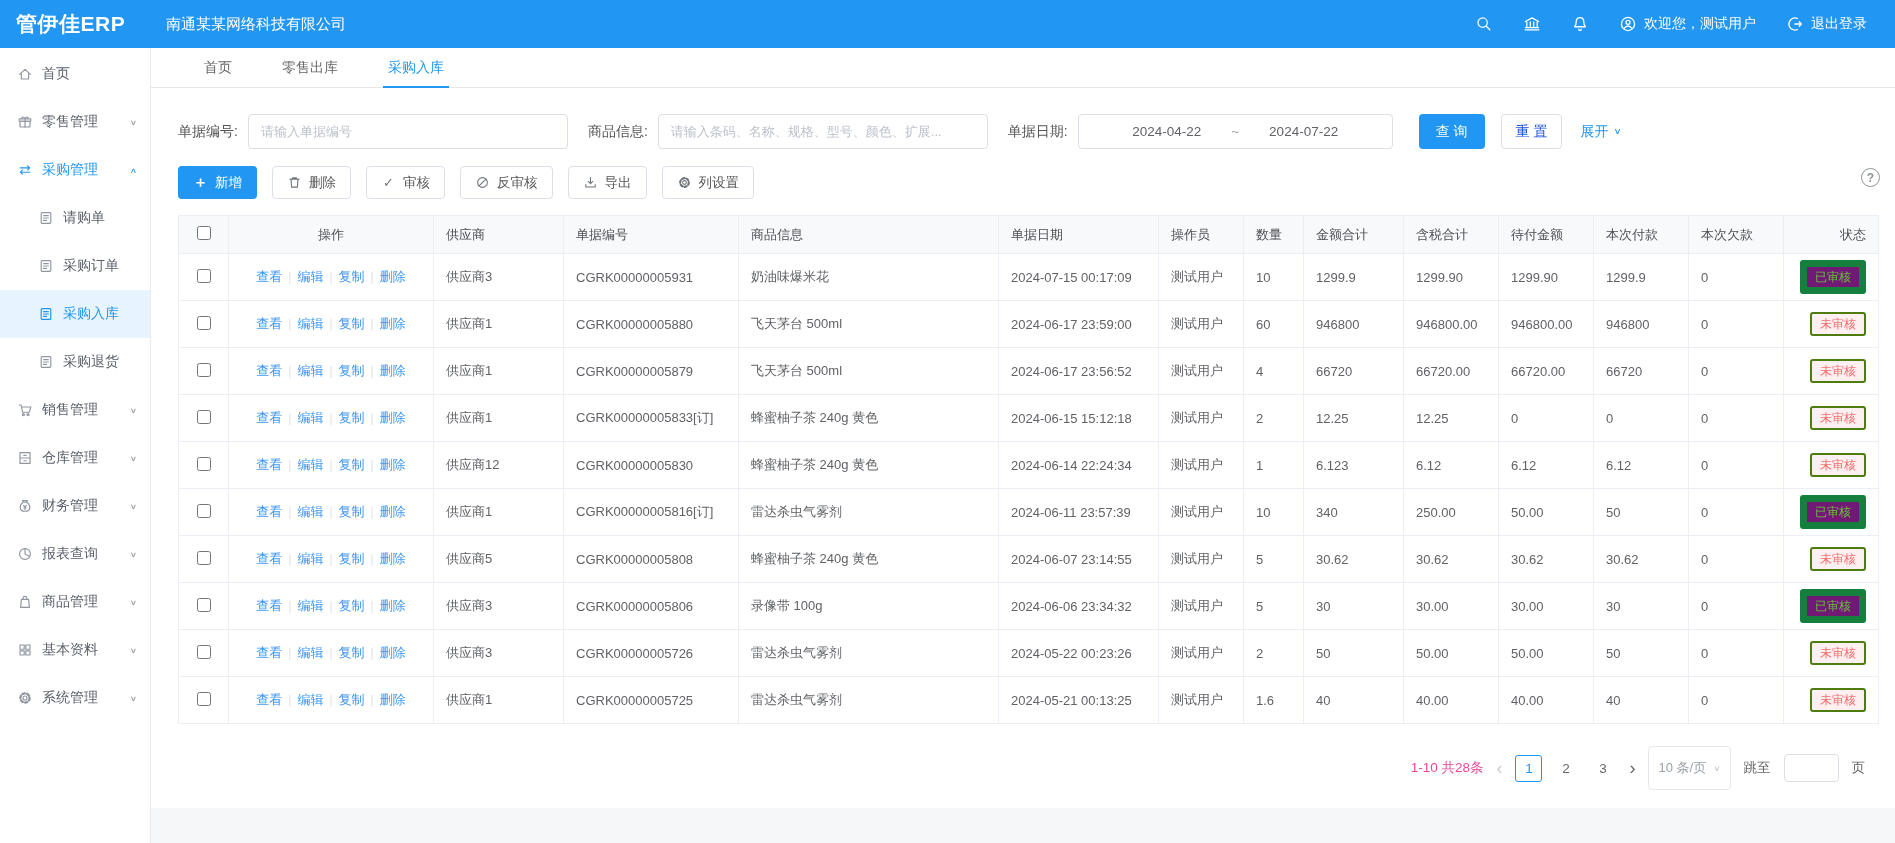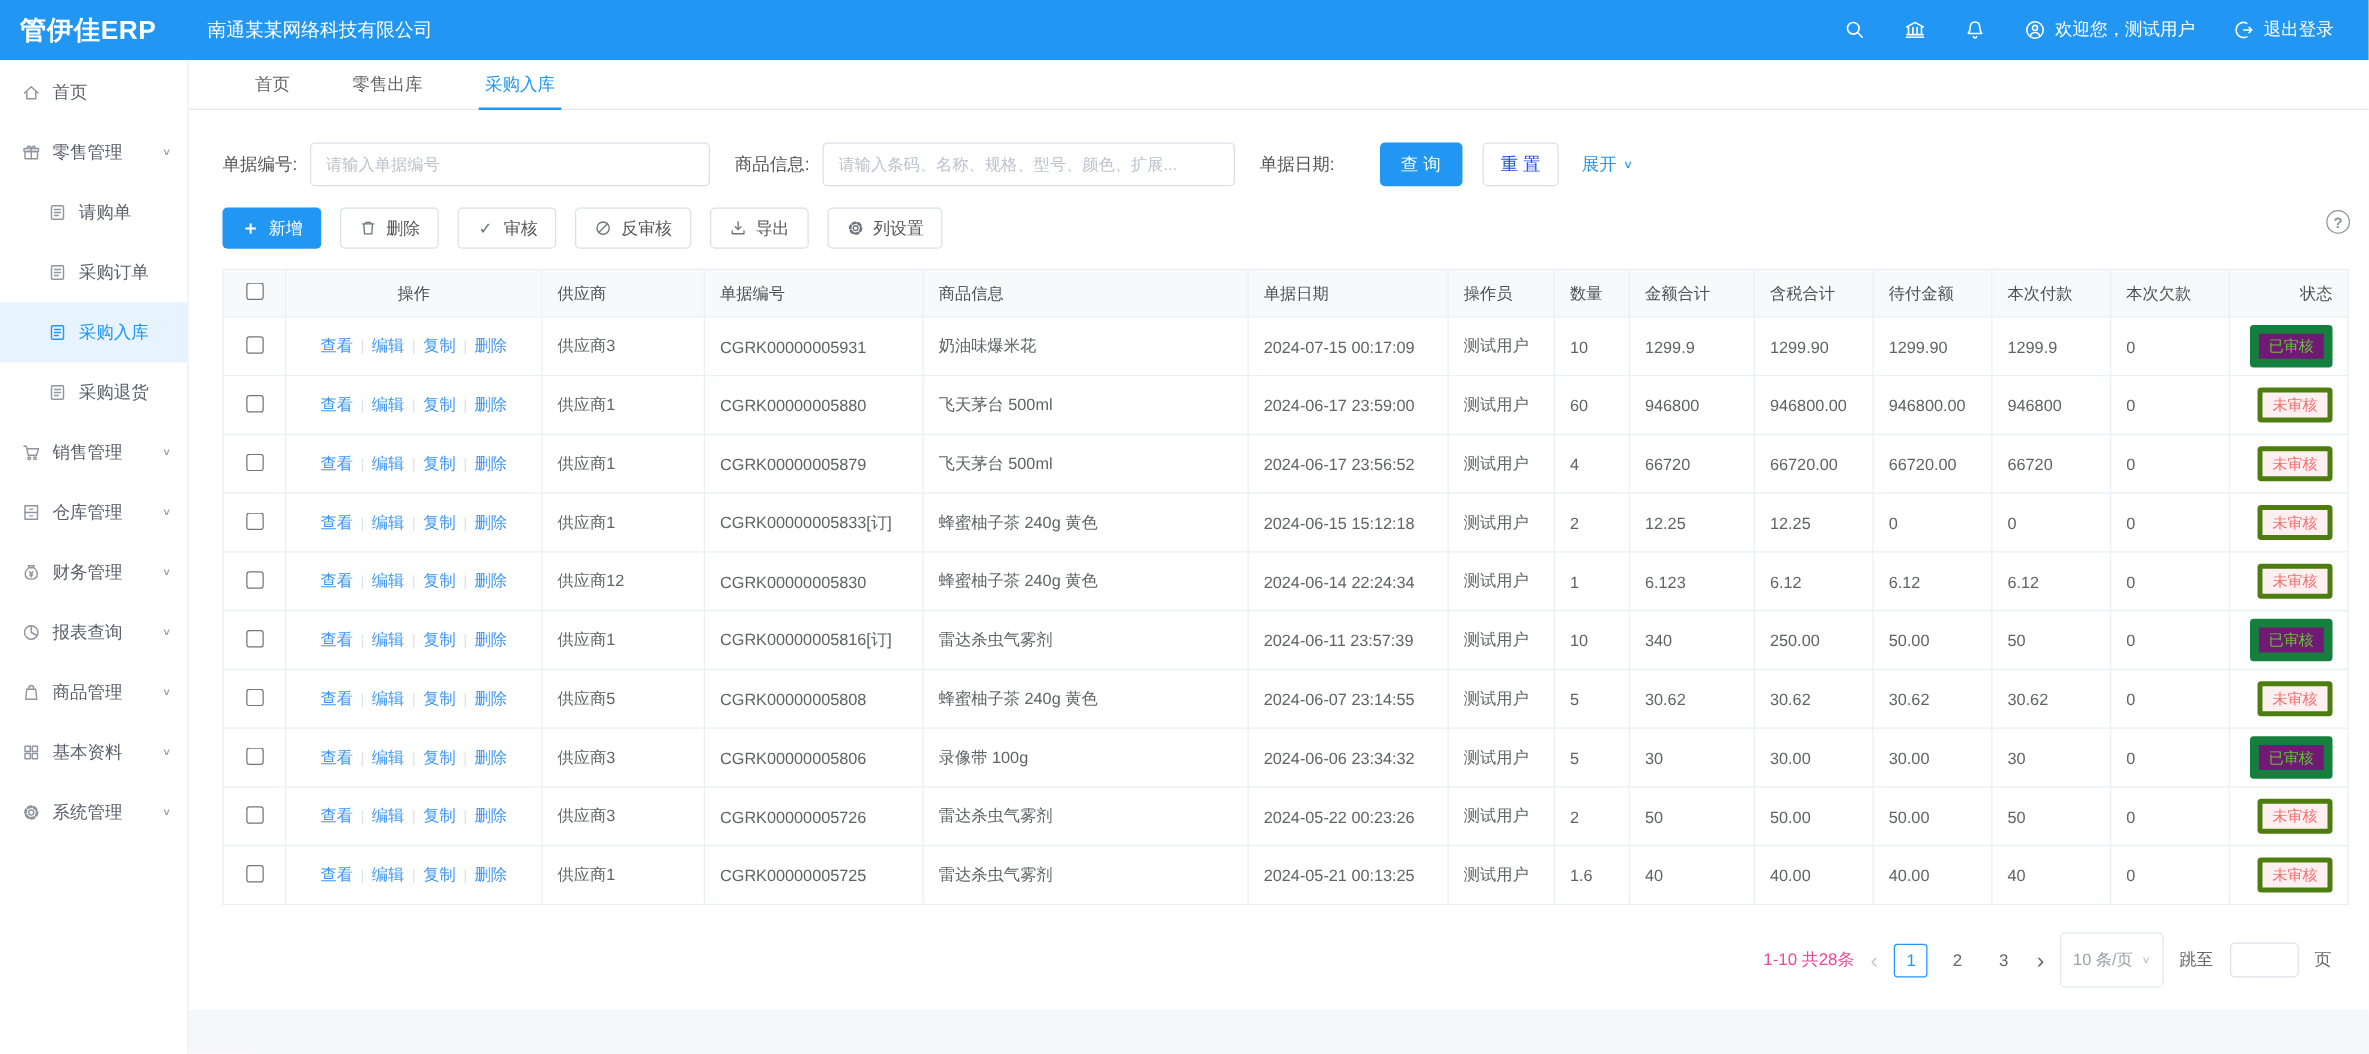--- a/index.html
+++ b/index.html
@@ -68,21 +68,21 @@
   th,td{border:1px solid #ebeef5;padding:0 12px;overflow:hidden;white-space:nowrap;text-overflow:ellipsis}
   th{height:38px;background:#f8f9fb;color:#4d4f55;font-weight:400;text-align:left}
   td{height:47px;color:#606266}
   th.th-actions,td.c-actions,th.c-check,td.c-check{text-align:center}
   td.c-status,th.th-status{text-align:right}
   input[type=checkbox]{width:14px;height:14px;accent-color:var(--accent,#2196f3);cursor:pointer}
   .op-link{color:#3d96f4;text-decoration:none;cursor:pointer}
   .sep{color:#dfe3e9;margin:0 6px;font-size:12px}
   .badge{display:inline-block;padding:3px 8px;border-radius:3px;font-size:12px;line-height:1.2}
   .badge.ok{color:var(--green,#67c23a);background:#701a75;border:7px solid #15803d}
-  .badge.no{color:var(--red,#f56c6c);background:#fef0f0;border:4px solid #4d7c0f}
+  .badge.no{color:var(--red,#f56c6c);background:#fef0f0;border:2px solid #4d7c0f}
 
   
   .pager{display:flex;align-items:center;justify-content:flex-end;gap:13px;margin:22px 18px 0 0;font-size:13.5px;color:#666}
   .ptotal{color:#ec4899}
   .parrow{font-size:18px;cursor:pointer;line-height:1}
   .parrow.prev{color:#c6cbd3}
   .parrow.next{color:#666}
   .pages{display:flex;align-items:center;gap:10px}
   .page{min-width:27px;height:27px;line-height:27px;text-align:center;border-radius:3px;cursor:pointer}
   .page.active{border:1px solid var(--accent,#2196f3);color:var(--accent,#2196f3);line-height:25px}
@@ -150,20 +150,29 @@
           <span class="sicon">
             <svg viewBox="0 0 16 16">
               <rect x="3" y="7.2" width="10" height="5.8" rx=".4"></rect>
               <rect x="2.2" y="4.8" width="11.6" height="2.4" rx=".4"></rect>
               <path d="M8 4.8V13M8 4.6C6.6 1.8 3.9 3.2 5.4 4.7M8 4.6c1.4-2.8 4.1-1.4 2.6.1"></path>
             </svg>
           </span>
           <span class="slabel">零售管理</span>
           <span class="chev">∨</span>
         </div>
+        <div class="side-item parent-active">
+          <span class="sicon">
+            <svg viewBox="0 0 16 16">
+              <path d="M3.2 5.8h9.3M10.6 3.8l2 2-2 2M12.8 10.2H3.5M5.4 8.2l-2 2 2 2"></path>
+            </svg>
+          </span>
+          <span class="slabel">采购管理</span>
+          <span class="chev">∧</span>
+        </div>
         <div class="side-item sub">
           <span class="sicon">
             <svg viewBox="0 0 16 16">
               <rect x="3.2" y="2.6" width="9.6" height="10.8" rx="1"></rect>
               <path d="M5.6 5.6h4.8M5.6 8h4.8M5.6 10.4h3"></path>
             </svg>
           </span>
           <span class="slabel">请购单</span>
         </div>
         <div class="side-item sub">
@@ -275,20 +284,25 @@
       </div>
 
     <div class="content">
 
       <div class="filters">
         <span class="flabel">单据编号:</span>
         <input class="inp doc" placeholder="请输入单据编号" style="">
         <span class="flabel fgap">商品信息:</span>
         <input class="inp prod" placeholder="请输入条码、名称、规格、型号、颜色、扩展..." style="">
         <span class="flabel fgap">单据日期:</span>
+        <div class="daterange">
+          <span>2024-04-22</span>
+          <span class="tilde">~</span>
+          <span>2024-07-22</span>
+        </div>
         <button class="btn primary" style="margin-left:26px">查 询</button>
         <button class="btn plain" style="margin-left:16px">重 置</button>
         <span class="expand">
           <span>展开</span>
           <span class="chev">∨</span>
         </span>
       </div>
 
       <div class="toolbar">
         <button class="tbtn primary">

